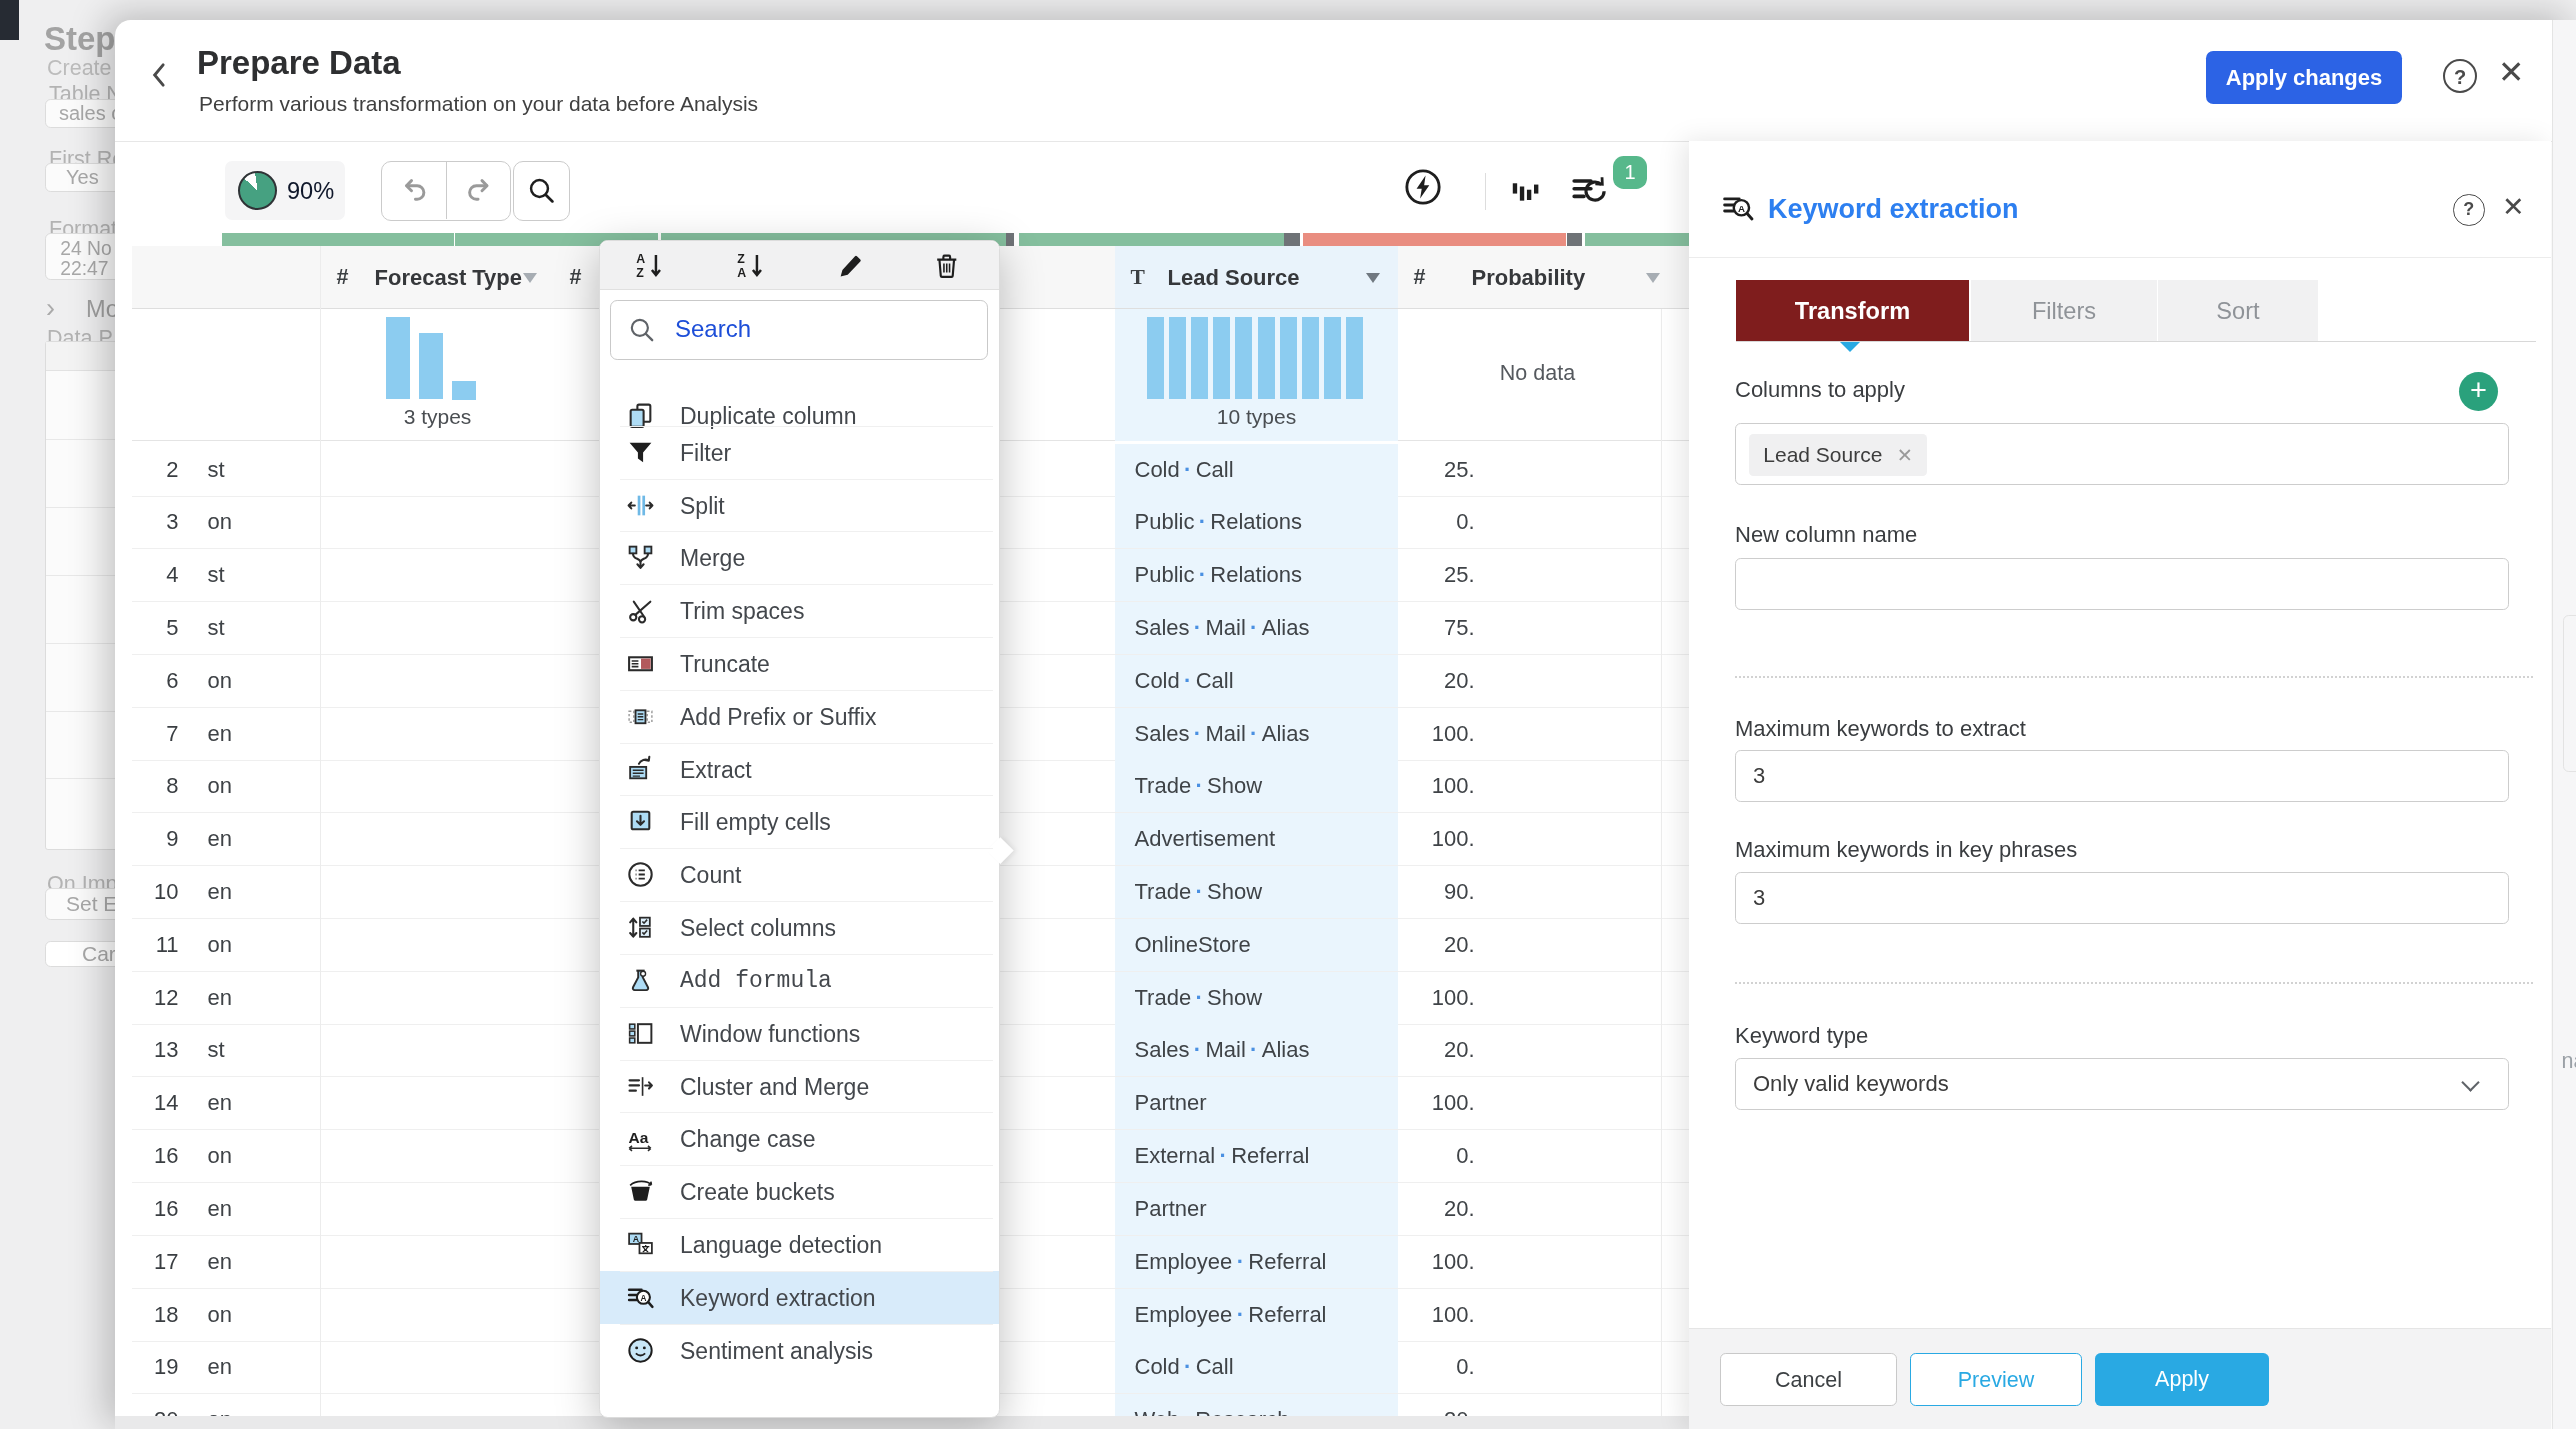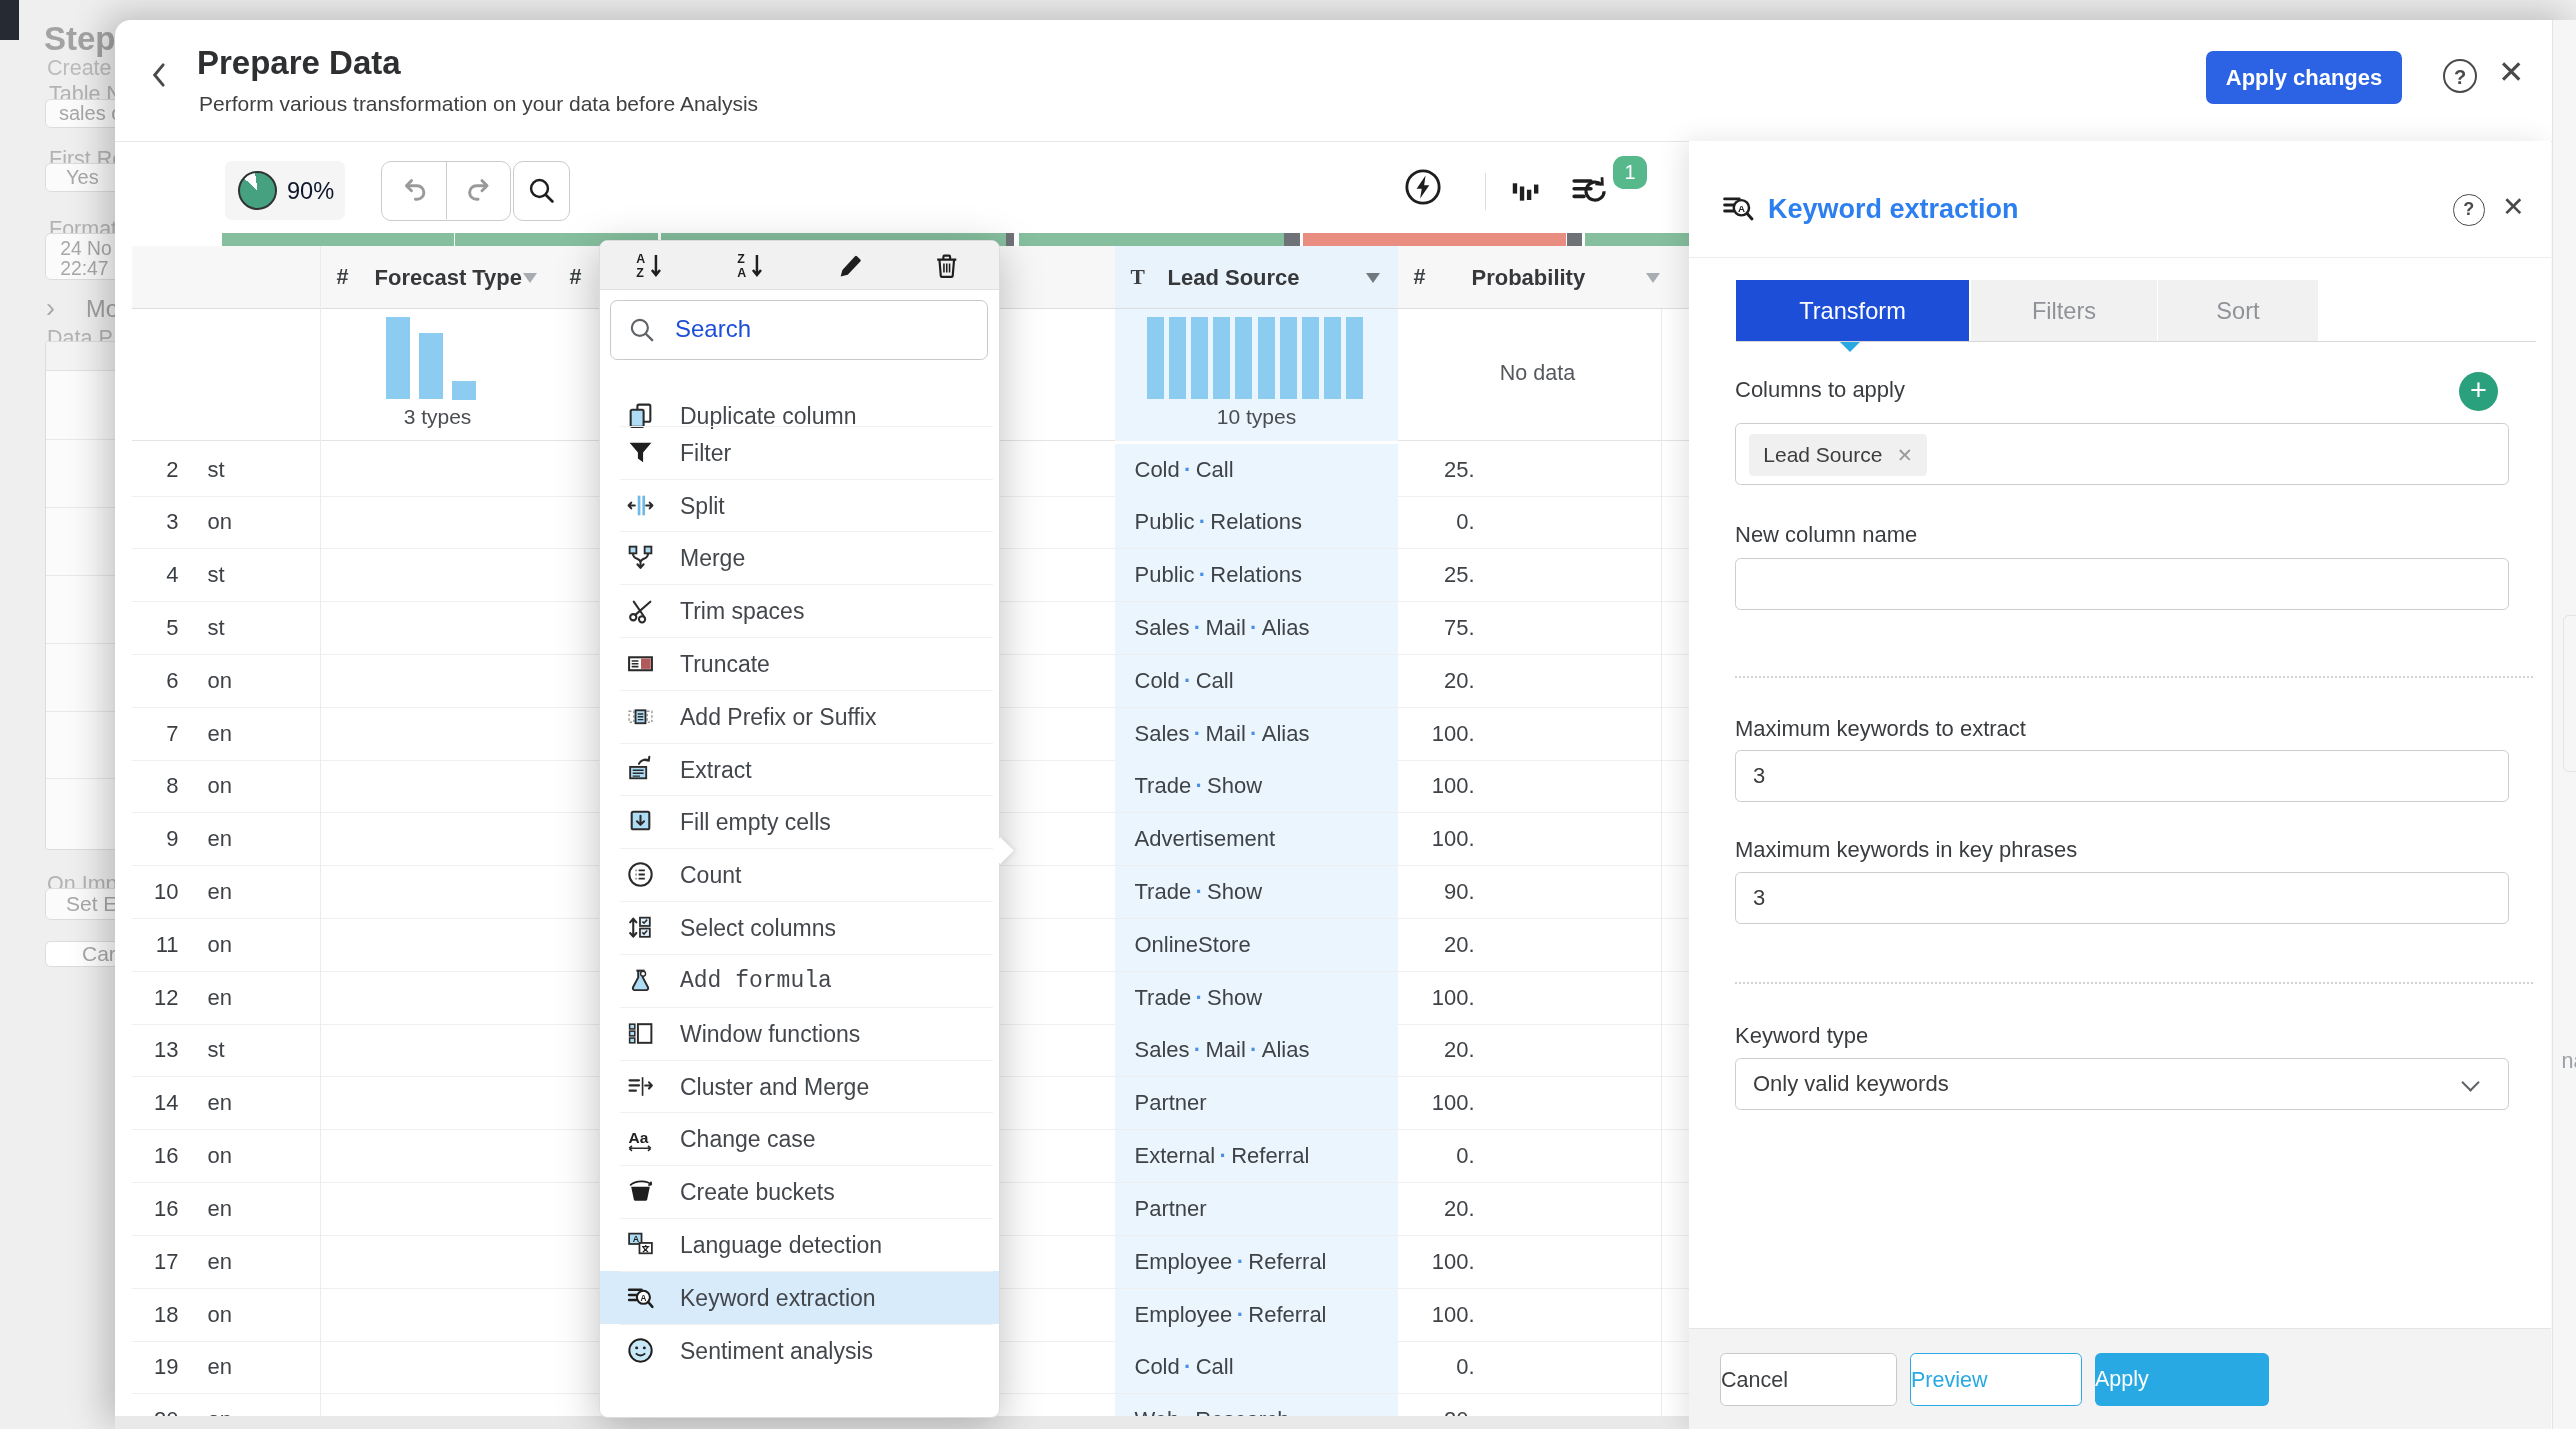--- a/index.html
+++ b/index.html
@@ -83,40 +83,40 @@
   #menu-arrow { position:absolute; left:391px; top:600px; width:18.6px; height:18.6px; background:#fff; transform:rotate(45deg); box-shadow:2.1px -2.1px 4.3px rgba(0,0,0,.06); }
 
   
   #panel { left:1574px; top:121px; width:862px; height:1289px; background:#fff; box-shadow:-7.2px 0 25px rgba(0,0,0,.10); z-index:8; }
   #panel-title-icon { position:absolute; left:32px; top:50px; width:34px; height:34px; }
   #panel-title { position:absolute; left:79px; top:53px; font-size:27px; font-weight:bold; color:#2d7ff0; }
   #panel-help { position:absolute; left:764px; top:53px; width:31.5px; height:31.5px; font-size:18px; line-height:29px; border-width:1.8px; }
   #panel-close { position:absolute; left:813px; top:50px; font-size:27px; color:#4a4a4a; }
   #panel-divider { position:absolute; left:0; top:116px; width:862px; height:0.7px; background:#ececec; }
   .tab { position:absolute; top:139px; height:62px; text-align:center; font-size:23.6px; line-height:62px; cursor:pointer; }
-  #tab-transform { left:47px; width:233px; background:#1d4ed8; color:#fff; font-weight:normal; }
+  #tab-transform { left:47px; width:233px; background:#7f1d1d; color:#fff; font-weight:bold; }
   #tab-transform::after { content:""; position:absolute; left:104px; top:62px; border-left:10px solid transparent;
                           border-right:10px solid transparent; border-top:10px solid #29a9e3; }
   #tab-filters { left:282px; width:186px; background:#f1f1f2; color:#8f9398; }
   #tab-sort { left:469px; width:160px; background:#f1f1f2; color:#8f9398; }
   #tab-base { position:absolute; left:47px; top:200px; width:800px; height:1.4px; background:#d8d8d8; }
   .p-label { position:absolute; left:46px; font-size:22px; color:#3a3d40; white-space:nowrap; }
   .p-input { position:absolute; left:46px; width:774px; border:1.4px solid #cdcdcd; border-radius:5.7px; background:#fff;
              font-size:22px; color:#3c3c3c; }
   #plus-btn { position:absolute; left:770px; top:231px; width:39px; height:39px; background:#2aa17c; border-radius:50%;
               color:#fff; font-size:29px; text-align:center; line-height:36px; cursor:pointer; }
   #chip { position:absolute; left:13px; top:10px; height:42px; background:#f0f0f1; border-radius:4.3px;
           font-size:21px; color:#3d3d3d; line-height:42px; padding:0 14.3px; }
   #chip .x { color:#9a9a9a; padding-left:14.3px; font-size:19.3px; cursor:pointer; }
   .dotted { position:absolute; left:46px; width:798px; border-top:2.1px dotted #d2d2d2; }
   #kw-select { cursor:pointer; }
   #kw-chev { position:absolute; left:728px; top:17px; width:13px; height:13px; border-right:2.1px solid #5f6368;
              border-bottom:2.1px solid #5f6368; transform:rotate(45deg); }
   #panel-footer { position:absolute; left:0; top:1187px; width:862px; height:102px; background:#f3f3f4; border-top:0.7px solid #e5e5e5; }
-  .pf-btn { position:absolute; top:24px; height:53px; border-radius:5.7px; font-size:21.5px; line-height:52px; cursor:pointer; }
+  .pf-btn { position:absolute; top:24px; height:53px; border-radius:5.7px; font-size:21.5px; text-align:center; line-height:52px; cursor:pointer; }
   #btn-cancel { left:31px; width:177px; background:#fff; border:1.4px solid #c9c9c9; color:#3c4043; }
   #btn-preview { left:221px; width:172px; background:#fff; border:1.8px solid #29a9e3; color:#29a9e3; }
   #btn-apply { left:406px; width:174px; background:#29a9e3; color:#fff; }
 
   
   #right-sliver { left:2552px; top:20px; width:24px; height:1410px; background:#f6f6f7; border-left:0.7px solid #e4e4e4; overflow:hidden; z-index:9; }
   #right-sliver .frag { position:absolute; left:8.6px; top:1029px; font-size:21.5px; color:#9aa0a6; }
   #right-sliver .ghost { position:absolute; left:10px; top:595px; width:29px; height:157px; border:1.4px solid #e3e3e3; border-radius:5.7px; }
 </style>
 </head>

